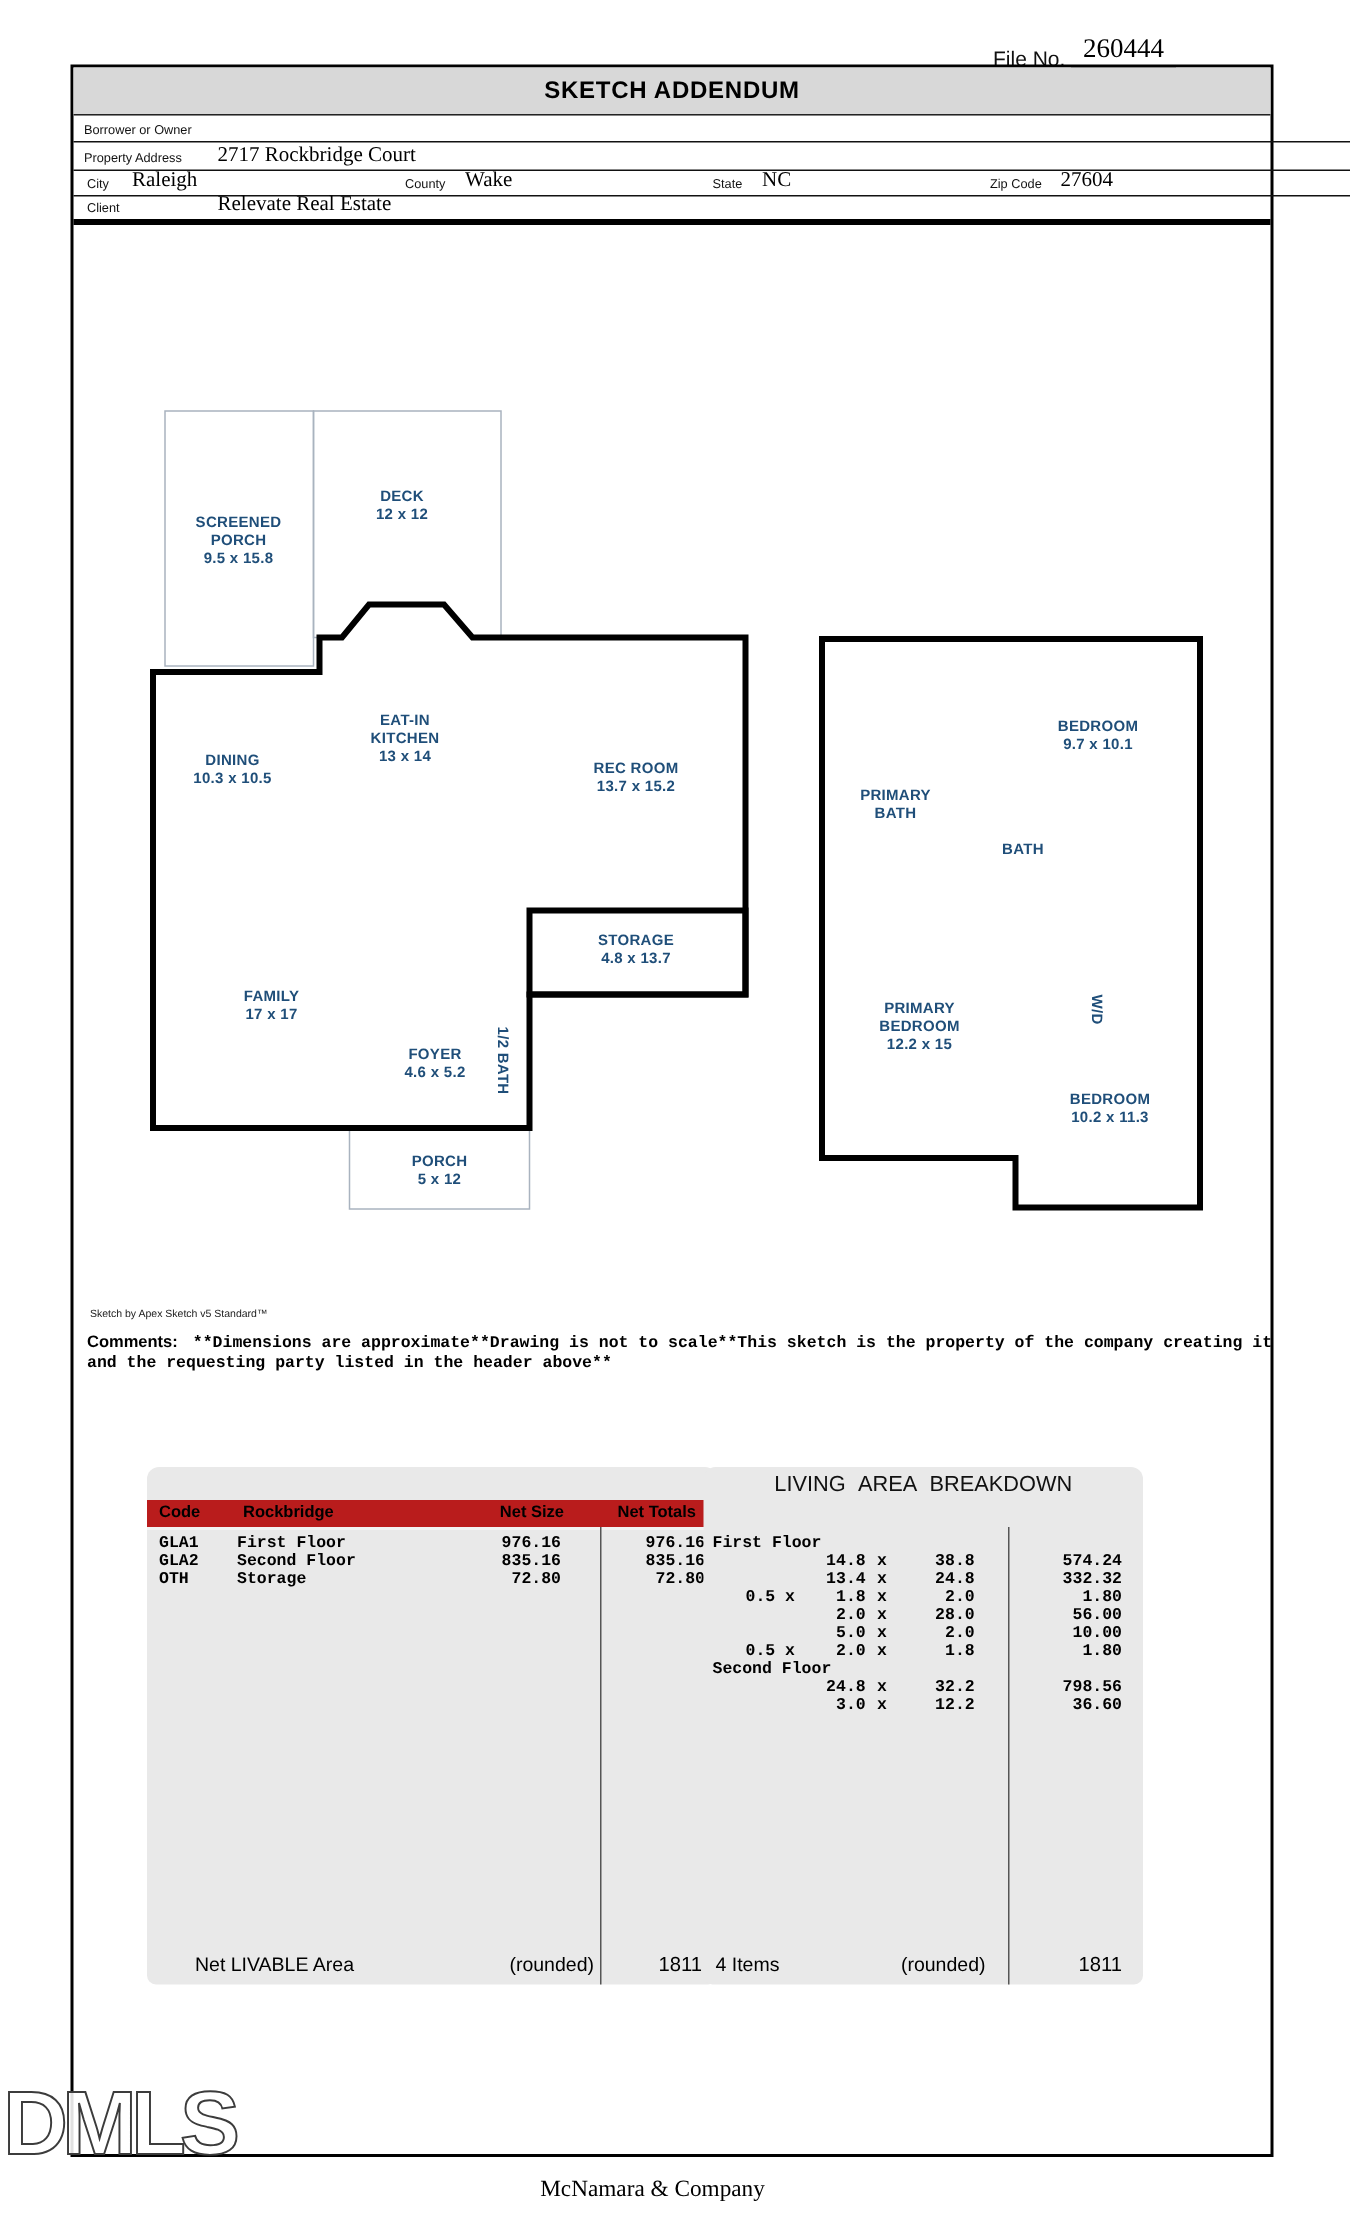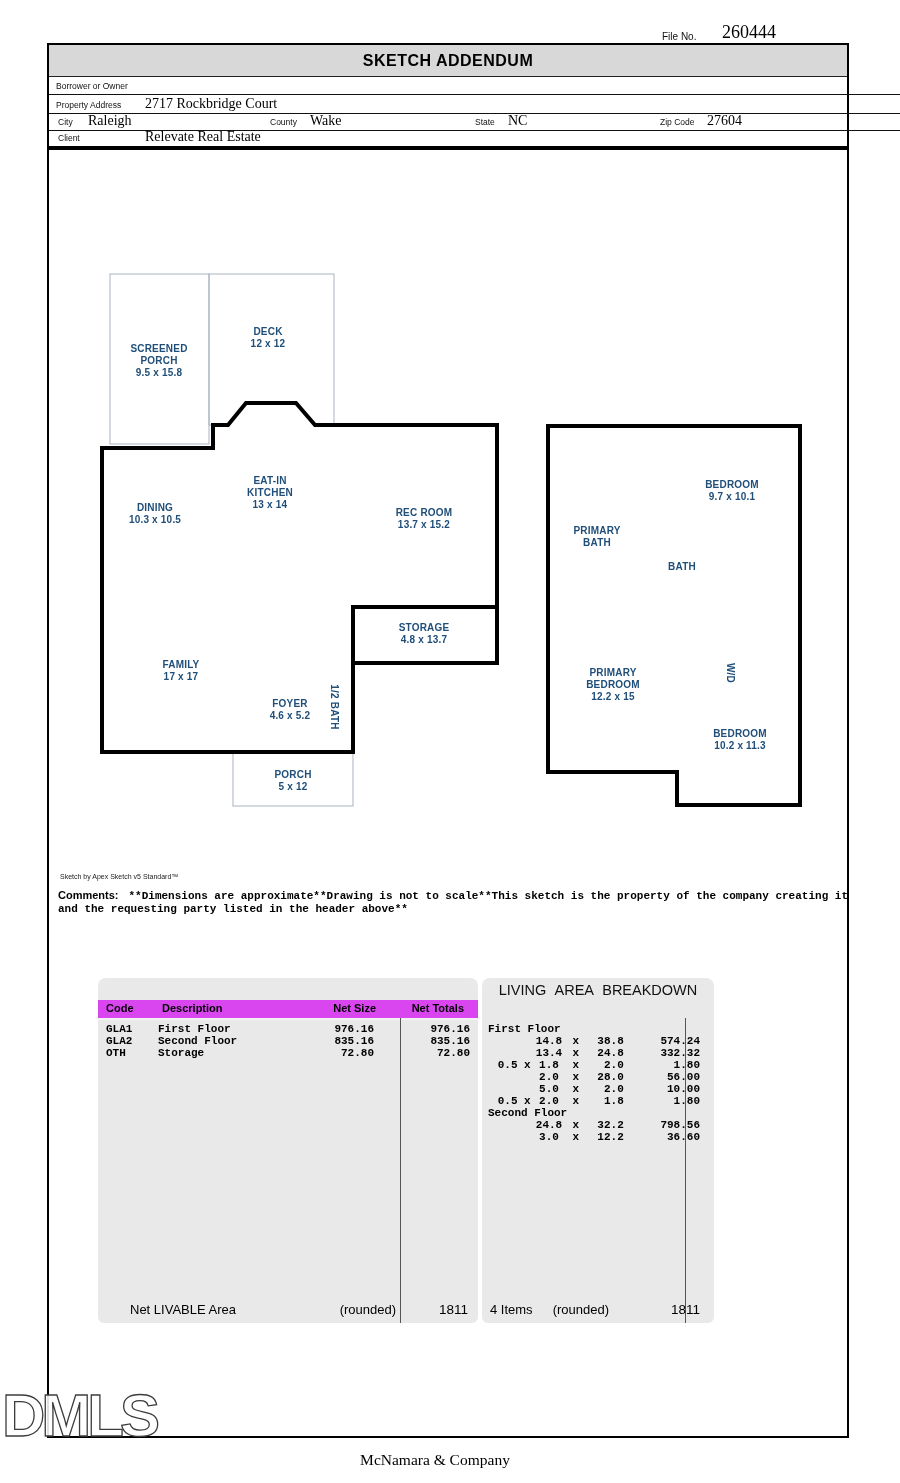--- a/index.html
+++ b/index.html
@@ -3,21 +3,21 @@
 <meta charset="utf-8">
 <style>
   html,body{margin:0;padding:0;}
   body{
     width:900px;height:1483px;position:relative;background:#fff;
     font-family:"Liberation Sans",sans-serif;color:#000;overflow:hidden;
   }
   .abs{position:absolute;}
 
   
-  .file-label{left:662px;top:31px;font-size:10px;color:#111;}
+  .file-label{left:662px;top:31px;font-size:14px;color:#111;}
   .file-value{left:714px;top:22px;font-family:"Liberation Serif",serif;font-size:18px;
               border-bottom:1px solid #000;padding:0 8px 1px 8px;}
   .page-border{left:47px;top:43px;width:802px;height:1395px;border:2px solid #000;box-sizing:border-box;}
   .title-bar{left:49px;top:45px;width:798px;height:32px;background:#d8d8d8;border-bottom:1px solid #222;
              text-align:center;line-height:32px;font-size:16px;font-weight:bold;letter-spacing:.5px;box-sizing:border-box;}
   .form-row{left:49px;width:864px;border-bottom:1px solid #111;box-sizing:border-box;}
   .r1{top:77px;height:18px;}
   .r2{top:95px;height:19px;}
   .r3{top:114px;height:17px;}
   .r4{top:131px;height:15px;border-bottom:none;}
@@ -32,34 +32,34 @@
   .room .nm,.room .dm{display:block;}
   .rot{transform:translate(-50%,-50%) rotate(90deg);white-space:nowrap;}
   .credit{left:60px;top:873px;font-size:7px;color:#222;}
   .comments{left:58px;top:889px;width:792px;font-family:"Liberation Mono",monospace;
             font-size:11px;font-weight:bold;line-height:12.5px;}
   .comments .clabel{font-family:"Liberation Sans",sans-serif;font-size:11px;font-weight:bold;padding-right:10px;text-align:right;}
 
   
   .tbl{background:#e9e9e9;border-radius:8px 8px 6px 6px;}
   .tbl-left{left:98px;top:978px;width:380px;height:345px;}
-  .tbl-right{left:482px;top:978px;width:232px;height:345px;}
+  .tbl-right{left:469px;top:978px;width:293px;height:345px;}
   .tbl-title{position:absolute;top:4px;left:0;right:0;text-align:center;font-size:14.5px;color:#111;word-spacing:7px;}
-  .tbl-head{position:absolute;top:22px;left:0;right:0;height:18px;background:#d946ef;border-bottom:2px solid #f2f2f2;}
+  .tbl-head{position:absolute;top:22px;left:0;right:0;height:18px;background:#b91c1c;border-bottom:2px solid #f2f2f2;}
   .tbl-head span{position:absolute;font-size:11px;font-weight:bold;top:2px;}
   .vdiv{position:absolute;top:40px;bottom:0;width:1px;background:#555;}
   .rows{position:absolute;top:45px;left:0;right:0;}
   .mrow{display:flex;height:12px;line-height:12px;font-family:"Liberation Mono",monospace;
         font-size:11px;font-weight:bold;white-space:pre;}
   .c-code{padding-left:8px;width:52px;}
   .c-desc{width:148px;}
   .c-size{width:68px;text-align:right;}
   .c-tot{margin-left:auto;width:90px;text-align:right;padding-right:8px;}
   .b-fac{margin-left:6px;width:56px;text-align:right;}
-  .b-a{width:48px;text-align:center;}
+  .b-a{width:48px;text-align:right;}
   .b-x{width:22px;text-align:center;}
   .b-b{width:52px;text-align:right;}
   .b-sub{margin-left:auto;width:100px;text-align:right;padding-right:14px;}
   .b-section{padding-left:6px;}
   .tbl-foot{position:absolute;bottom:6px;left:0;right:0;height:18px;font-size:13px;}
   .tbl-foot span{position:absolute;bottom:0;}
 
   
   .company{left:0;top:1451px;width:870px;text-align:center;
            font-family:"Liberation Serif",serif;font-size:15.5px;}
@@ -170,21 +170,21 @@
 </div>
 
 <div class="abs credit">Sketch by Apex Sketch v5 Standard™</div>
 <div class="abs comments">
   <span class="clabel">Comments:</span><span>**Dimensions are approximate**Drawing is not to scale**This sketch is the property of the company creating it and the requesting party listed in the header above**</span>
 </div>
 
 <div class="abs tbl tbl-left">
   <div class="tbl-head">
     <span style="left:8px;">Code</span>
-    <span style="left:64px;">Description</span>
+    <span style="left:64px;">Rockbridge</span>
     <span style="left:208px;width:70px;text-align:right;">Net Size</span>
     <span style="left:276px;width:96px;text-align:right;padding-right:6px;box-sizing:border-box;">Net Totals</span>
   </div>
   <div class="vdiv" style="left:302px;"></div>
   <div class="rows">
     <div class="mrow">
       <span class="c-code">GLA1</span>
       <span class="c-desc">First Floor</span>
       <span class="c-size">976.16</span>
       <span class="c-tot">976.16</span>

